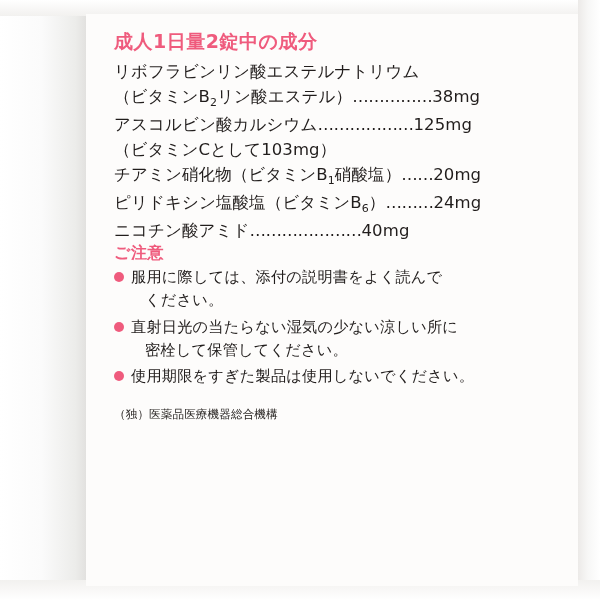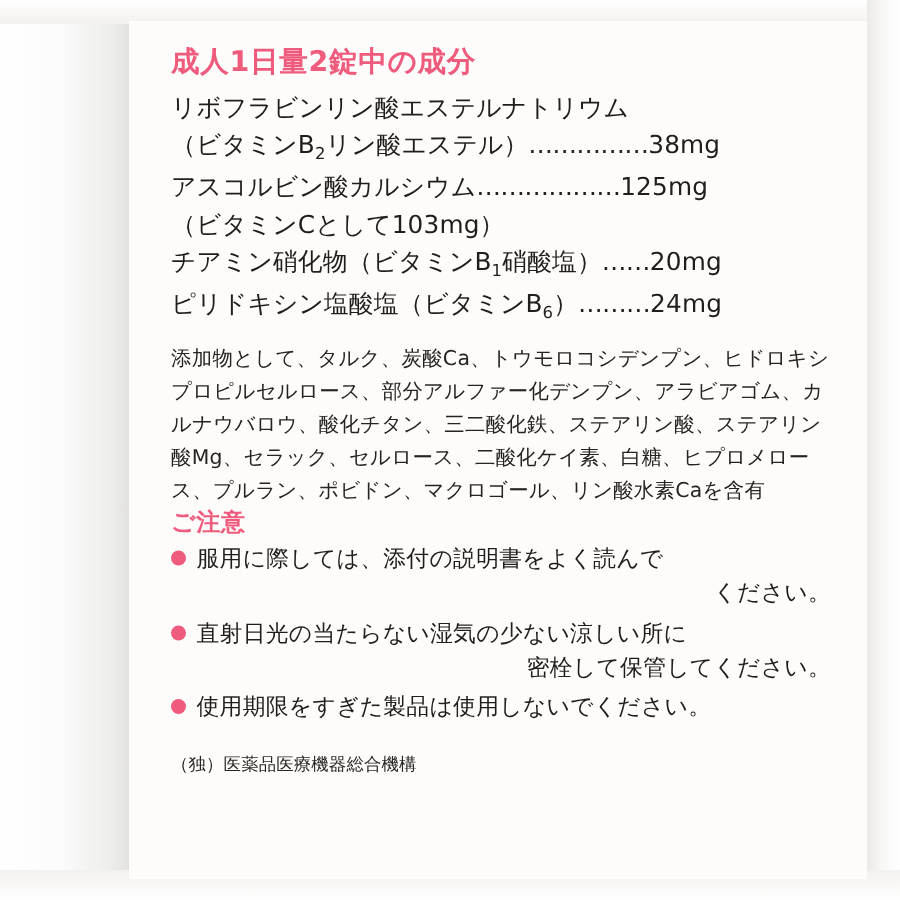--- a/index.html
+++ b/index.html
@@ -122,21 +122,20 @@
     left: 0;
     top: 6px;
     width: 10px;
     height: 10px;
     border-radius: 50%;
     background: #ef5b7d;
   }
   .caution-item .cont {
     display: block;
     padding-left: 14px;
-    text-align: right;
   }
   
   .footer {
     margin-top: 18px;
     font-size: 11.6px;
     color: #2a2624;
     line-height: 1.55;
     letter-spacing: 0.1px;
   }
 </style>
@@ -166,23 +165,25 @@
         </li>
         <li class="ing-row">
           <span>（ビタミンCとして103mg）</span>
         </li>
         <li class="ing-row">
           <span>チアミン硝化物（ビタミンB<span class="sub">1</span>硝酸塩）</span><span class="dots">……</span><span>20mg</span>
         </li>
         <li class="ing-row">
           <span>ピリドキシン塩酸塩（ビタミンB<span class="sub">6</span>）</span><span class="dots">………</span><span>24mg</span>
         </li>
+        <li class="ing-row">
+          <span>ニコチン酸アミド</span><span class="dots">…………………</span><span>40mg</span>
+        </li>
       </ul>
 
-      <div class="additives">添加物として、タルク、炭酸Ca、トウモロコシデンプン、ヒドロキシプロピルセルロース、部分アルファー化デンプン、アラビアゴム、カルナウバロウ、酸化チタン、三二酸化鉄、ステアリン酸、ステアリン酸Mg、セラック、セルロース、二酸化ケイ素、白糖、ヒプロメロース、プルラン、ポビドン、マクロゴール、リン酸水素Caを含有</div>
 
       <div class="heading-pink small">ご注意</div>
 
       <ul class="caution-list">
         <li class="caution-item">
           <span class="bullet"></span>
           <span>服用に際しては、添付の説明書をよく読んで</span>
           <span class="cont">ください。</span>
         </li>
         <li class="caution-item">

